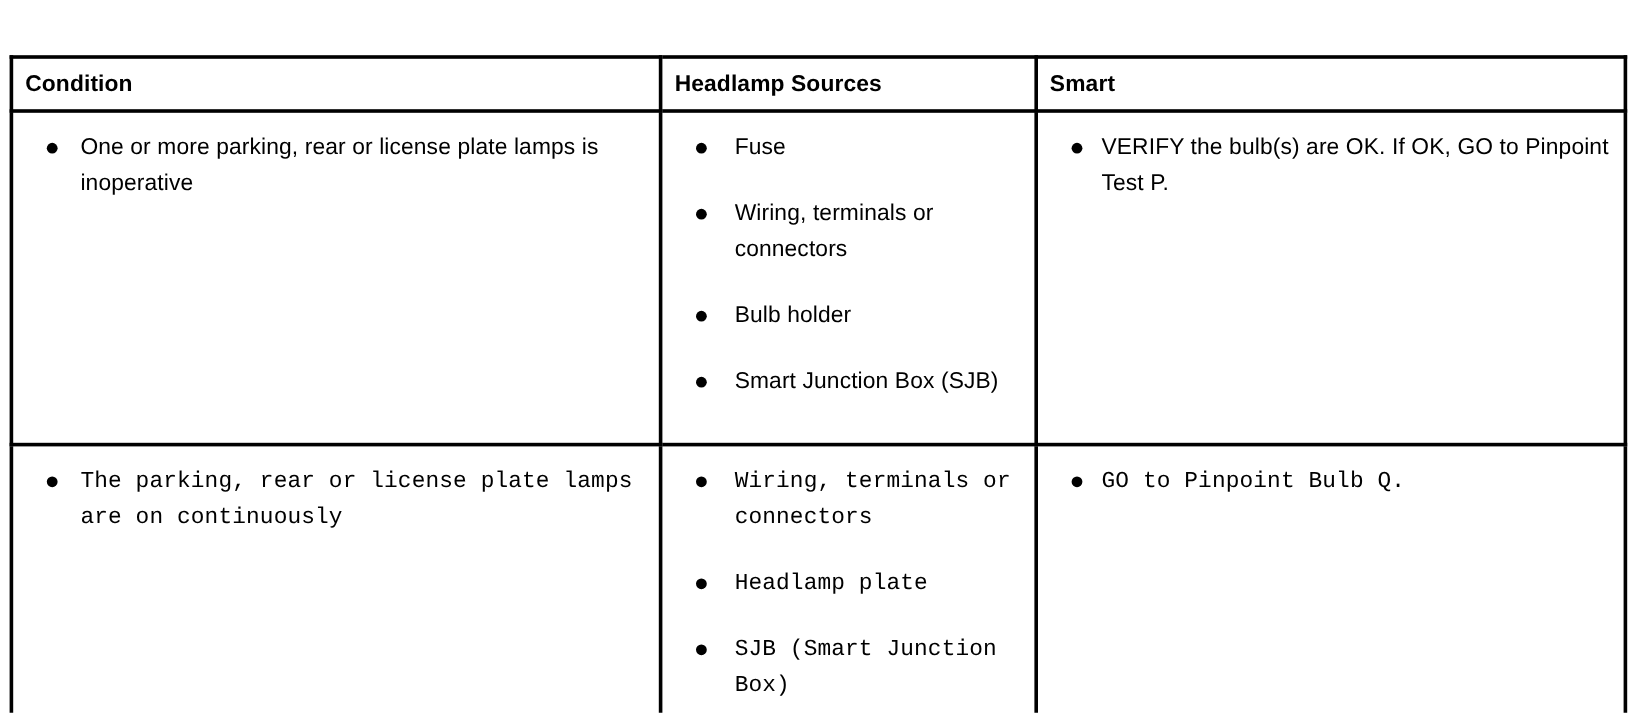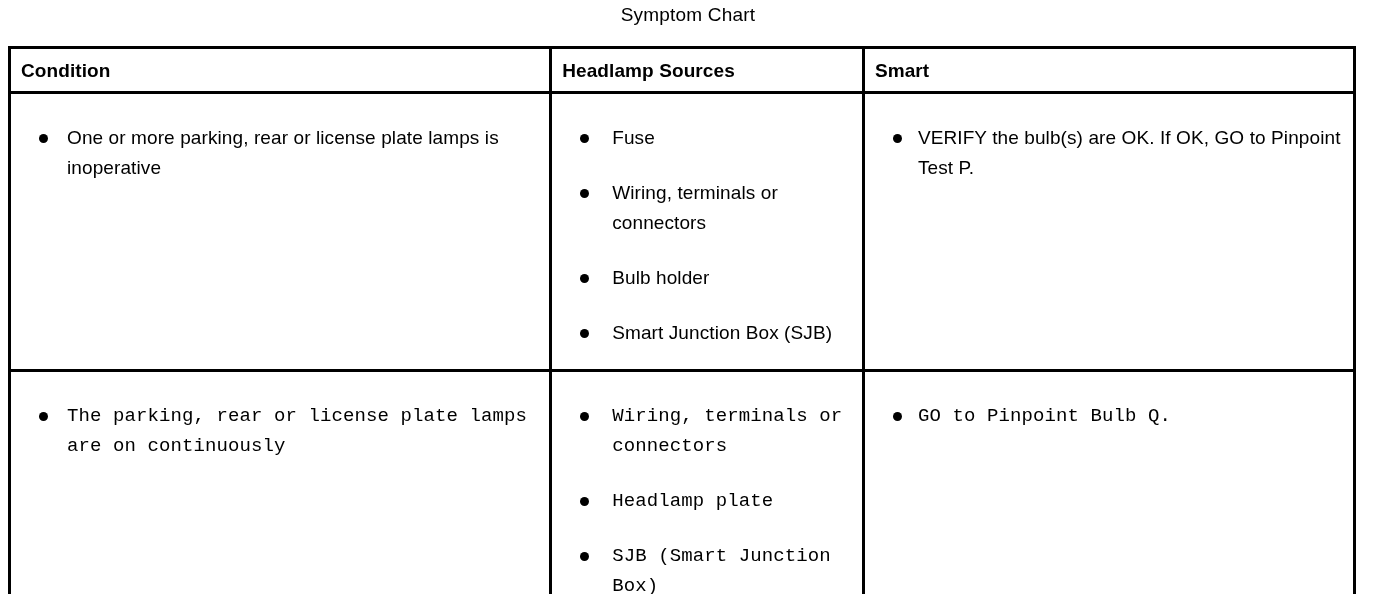--- a/index.html
+++ b/index.html
@@ -75,21 +75,20 @@
     padding: 14px 10px 14px 0;
   }
 
   .cell-list li {
     position: relative;
     padding-left: 56px;
     font-size: 19px;
     line-height: 30px;
     letter-spacing: 0.1px;
     margin-bottom: 25px;
-    margin-top: 15px;
   }
 
   .cell-list li:last-child {
     margin-bottom: 0;
   }
 
   .cell-list li .bullet {
     position: absolute;
     left: 28px;
     top: 11px;
@@ -108,21 +107,20 @@
 
   
   tr.row-1 td { height: 275px; }
   tr.row-2 td { height: 218px; font-family: Liberation Mono, monospace; }
 </style>
 </head>
 <body>
 
 <div class="page">
 
-  <div class="chart-title">Symptom Chart</div>
 
   <table class="symptom-table">
     <colgroup>
       <col class="c-condition">
       <col class="c-sources">
       <col class="c-action">
     </colgroup>
     <thead>
       <tr>
         <th>

